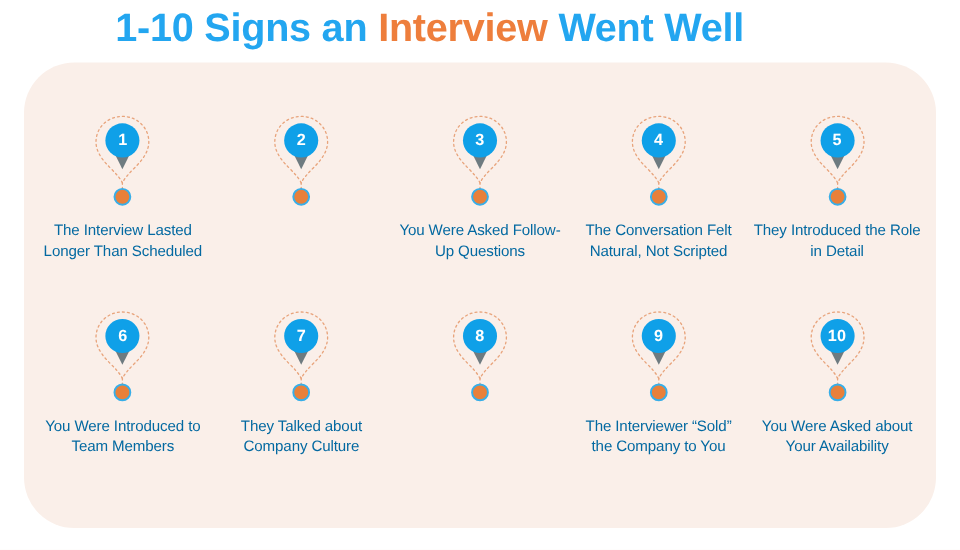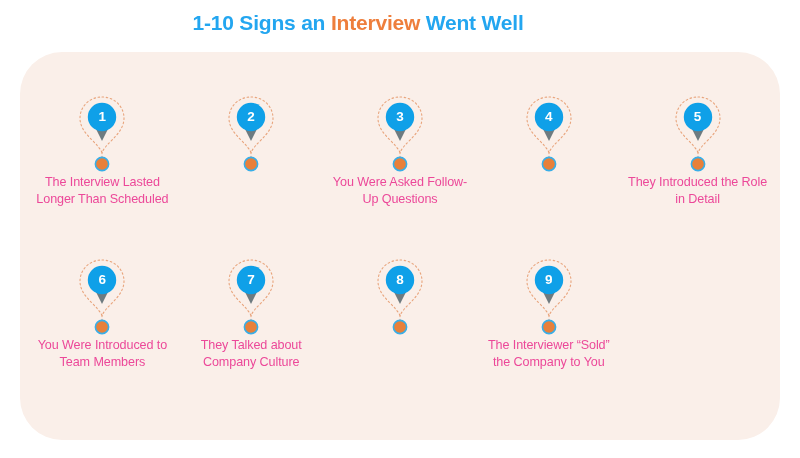--- a/index.html
+++ b/index.html
@@ -21,21 +21,21 @@
     background: #ffffff;
   }
 
   
   .title {
     position: absolute;
     top: 6px;
     left: 0;
     width: 716px;
     text-align: center;
-    font-size: 21px;
+    font-size: 33px;
     font-weight: bold;
     letter-spacing: -0.2px;
     line-height: 34px;
     white-space: nowrap;
   }
   .title .seg-blue   { color: #23A6F0; }
   .title .seg-orange { color: #EE7E3C; }
 
   
   .card {
@@ -92,24 +92,24 @@
     text-align: center;
     color: #ffffff;
     font-size: 13.5px;
     font-weight: bold;
     letter-spacing: 0.2px;
     pointer-events: none;
   }
 
   
   .caption {
-    margin-top: 2px;
+    margin-top: 12px;
     width: 142px;
     text-align: center;
-    color: #ec4899;
+    color: #0369a1;
     font-size: 12.6px;
     line-height: 17px;
     letter-spacing: -0.1px;
   }
   .row2 .caption { width: 132px; }
 </style>
 </head>
 <body>
 
 <div class="infographic">
@@ -163,20 +163,21 @@
         <div class="pin">
           <svg width="56" height="78" viewBox="0 0 56 78" aria-hidden="true">
             <path d="M28 3 C40.5 3 50 12.5 50 24.2 C50 33 44 40 38.5 45.5 C33.5 50.5 29.8 54.5 28 58.5 C26.2 54.5 22.5 50.5 17.5 45.5 C12 40 6 33 6 24.2 C6 12.5 15.5 3 28 3 Z" fill="none" stroke="#E8A47C" stroke-width="1.1" stroke-dasharray="1.6 2.6" stroke-linecap="round"></path>
             <line x1="28" y1="58" x2="28" y2="64" stroke="#E8A47C" stroke-width="1.1" stroke-dasharray="1.6 2.6" stroke-linecap="round"></line>
             <path d="M21.5 34 L34.5 34 L28 47 Z" fill="#6E7B80"></path>
             <circle cx="28" cy="23" r="14.2" fill="#0FA0E8"></circle>
             <circle cx="28" cy="70" r="6.6" fill="#E8803A" stroke="#38AEE8" stroke-width="1.6"></circle>
           </svg>
           <div class="pin-number">4</div>
         </div>
+        <div class="caption">The Conversation Felt Natural, Not Scripted</div>
       </div>
       <div class="item">
         <div class="pin">
           <svg width="56" height="78" viewBox="0 0 56 78" aria-hidden="true">
             <path d="M28 3 C40.5 3 50 12.5 50 24.2 C50 33 44 40 38.5 45.5 C33.5 50.5 29.8 54.5 28 58.5 C26.2 54.5 22.5 50.5 17.5 45.5 C12 40 6 33 6 24.2 C6 12.5 15.5 3 28 3 Z" fill="none" stroke="#E8A47C" stroke-width="1.1" stroke-dasharray="1.6 2.6" stroke-linecap="round"></path>
             <line x1="28" y1="58" x2="28" y2="64" stroke="#E8A47C" stroke-width="1.1" stroke-dasharray="1.6 2.6" stroke-linecap="round"></line>
             <path d="M21.5 34 L34.5 34 L28 47 Z" fill="#6E7B80"></path>
             <circle cx="28" cy="23" r="14.2" fill="#0FA0E8"></circle>
             <circle cx="28" cy="70" r="6.6" fill="#E8803A" stroke="#38AEE8" stroke-width="1.6"></circle>
           </svg>
@@ -228,15 +229,28 @@
             <path d="M28 3 C40.5 3 50 12.5 50 24.2 C50 33 44 40 38.5 45.5 C33.5 50.5 29.8 54.5 28 58.5 C26.2 54.5 22.5 50.5 17.5 45.5 C12 40 6 33 6 24.2 C6 12.5 15.5 3 28 3 Z" fill="none" stroke="#E8A47C" stroke-width="1.1" stroke-dasharray="1.6 2.6" stroke-linecap="round"></path>
             <line x1="28" y1="58" x2="28" y2="64" stroke="#E8A47C" stroke-width="1.1" stroke-dasharray="1.6 2.6" stroke-linecap="round"></line>
             <path d="M21.5 34 L34.5 34 L28 47 Z" fill="#6E7B80"></path>
             <circle cx="28" cy="23" r="14.2" fill="#0FA0E8"></circle>
             <circle cx="28" cy="70" r="6.6" fill="#E8803A" stroke="#38AEE8" stroke-width="1.6"></circle>
           </svg>
           <div class="pin-number">9</div>
         </div>
         <div class="caption">The Interviewer “Sold” the Company to You</div>
       </div>
+      <div class="item row2">
+        <div class="pin">
+          <svg width="56" height="78" viewBox="0 0 56 78" aria-hidden="true">
+            <path d="M28 3 C40.5 3 50 12.5 50 24.2 C50 33 44 40 38.5 45.5 C33.5 50.5 29.8 54.5 28 58.5 C26.2 54.5 22.5 50.5 17.5 45.5 C12 40 6 33 6 24.2 C6 12.5 15.5 3 28 3 Z" fill="none" stroke="#E8A47C" stroke-width="1.1" stroke-dasharray="1.6 2.6" stroke-linecap="round"></path>
+            <line x1="28" y1="58" x2="28" y2="64" stroke="#E8A47C" stroke-width="1.1" stroke-dasharray="1.6 2.6" stroke-linecap="round"></line>
+            <path d="M21.5 34 L34.5 34 L28 47 Z" fill="#6E7B80"></path>
+            <circle cx="28" cy="23" r="14.2" fill="#0FA0E8"></circle>
+            <circle cx="28" cy="70" r="6.6" fill="#E8803A" stroke="#38AEE8" stroke-width="1.6"></circle>
+          </svg>
+          <div class="pin-number">10</div>
+        </div>
+        <div class="caption">You Were Asked about Your Availability</div>
+      </div>
     </div>
 
 </div>
 
 </body></html>

